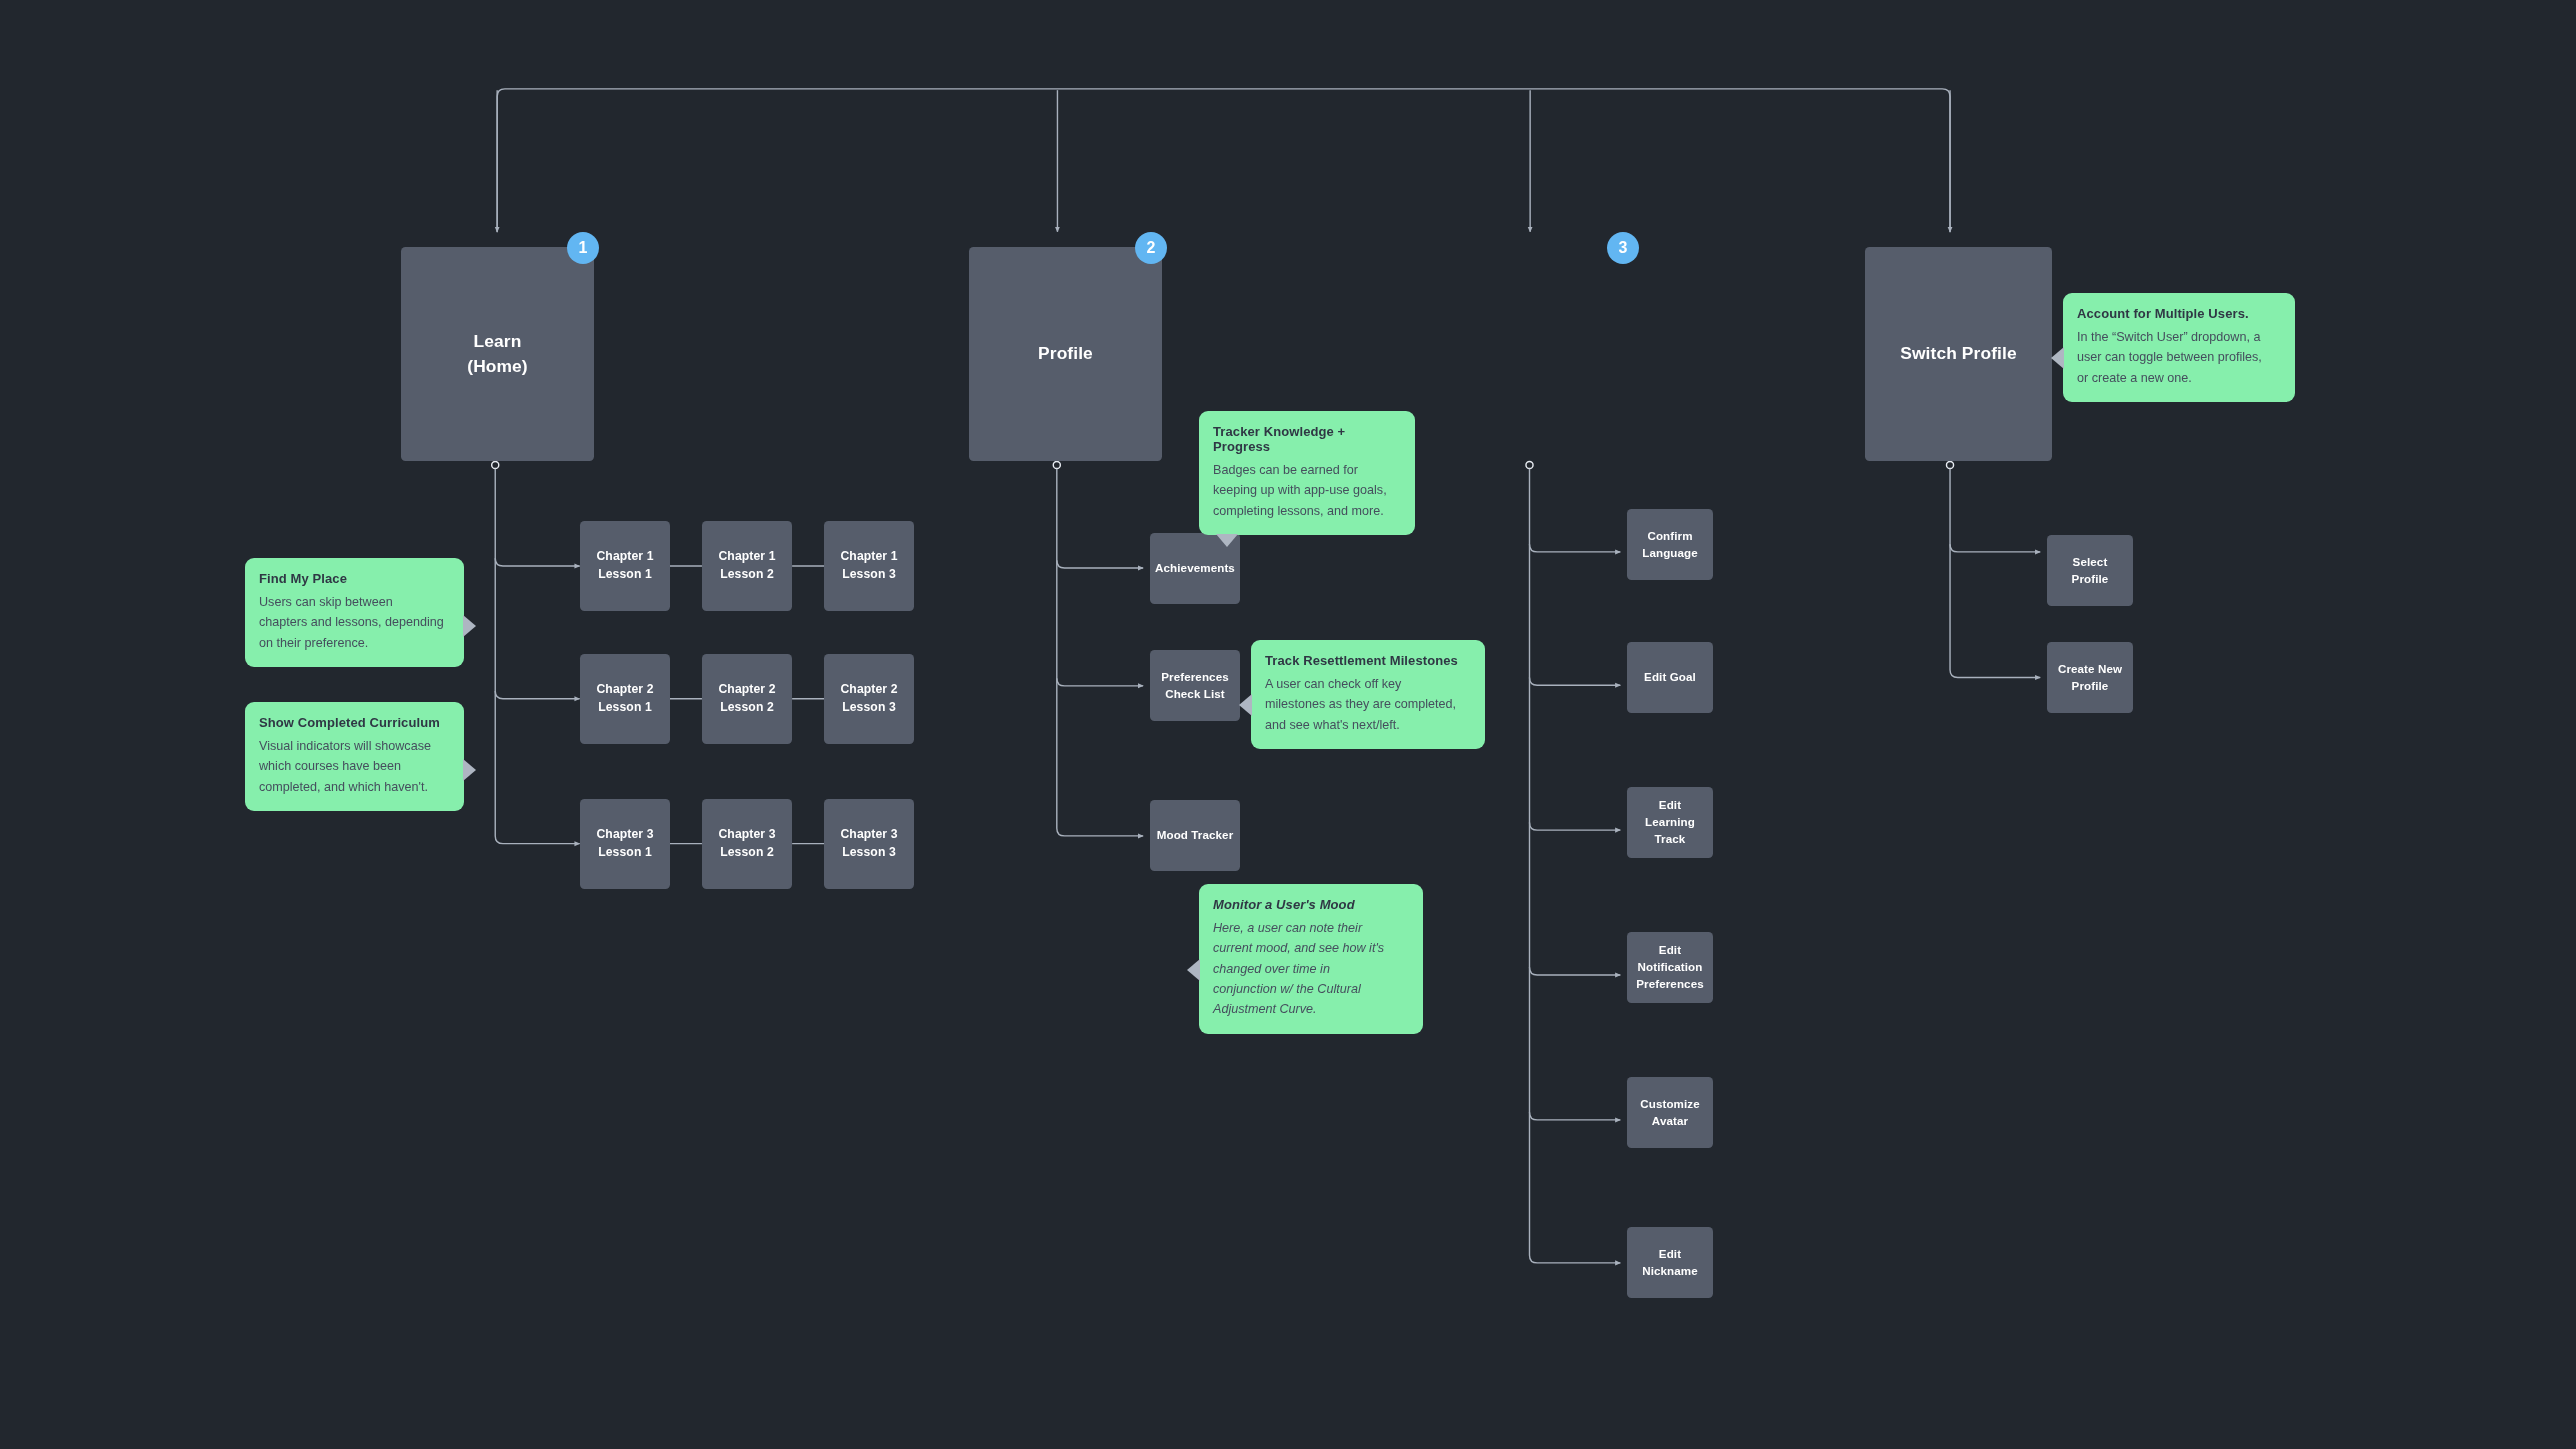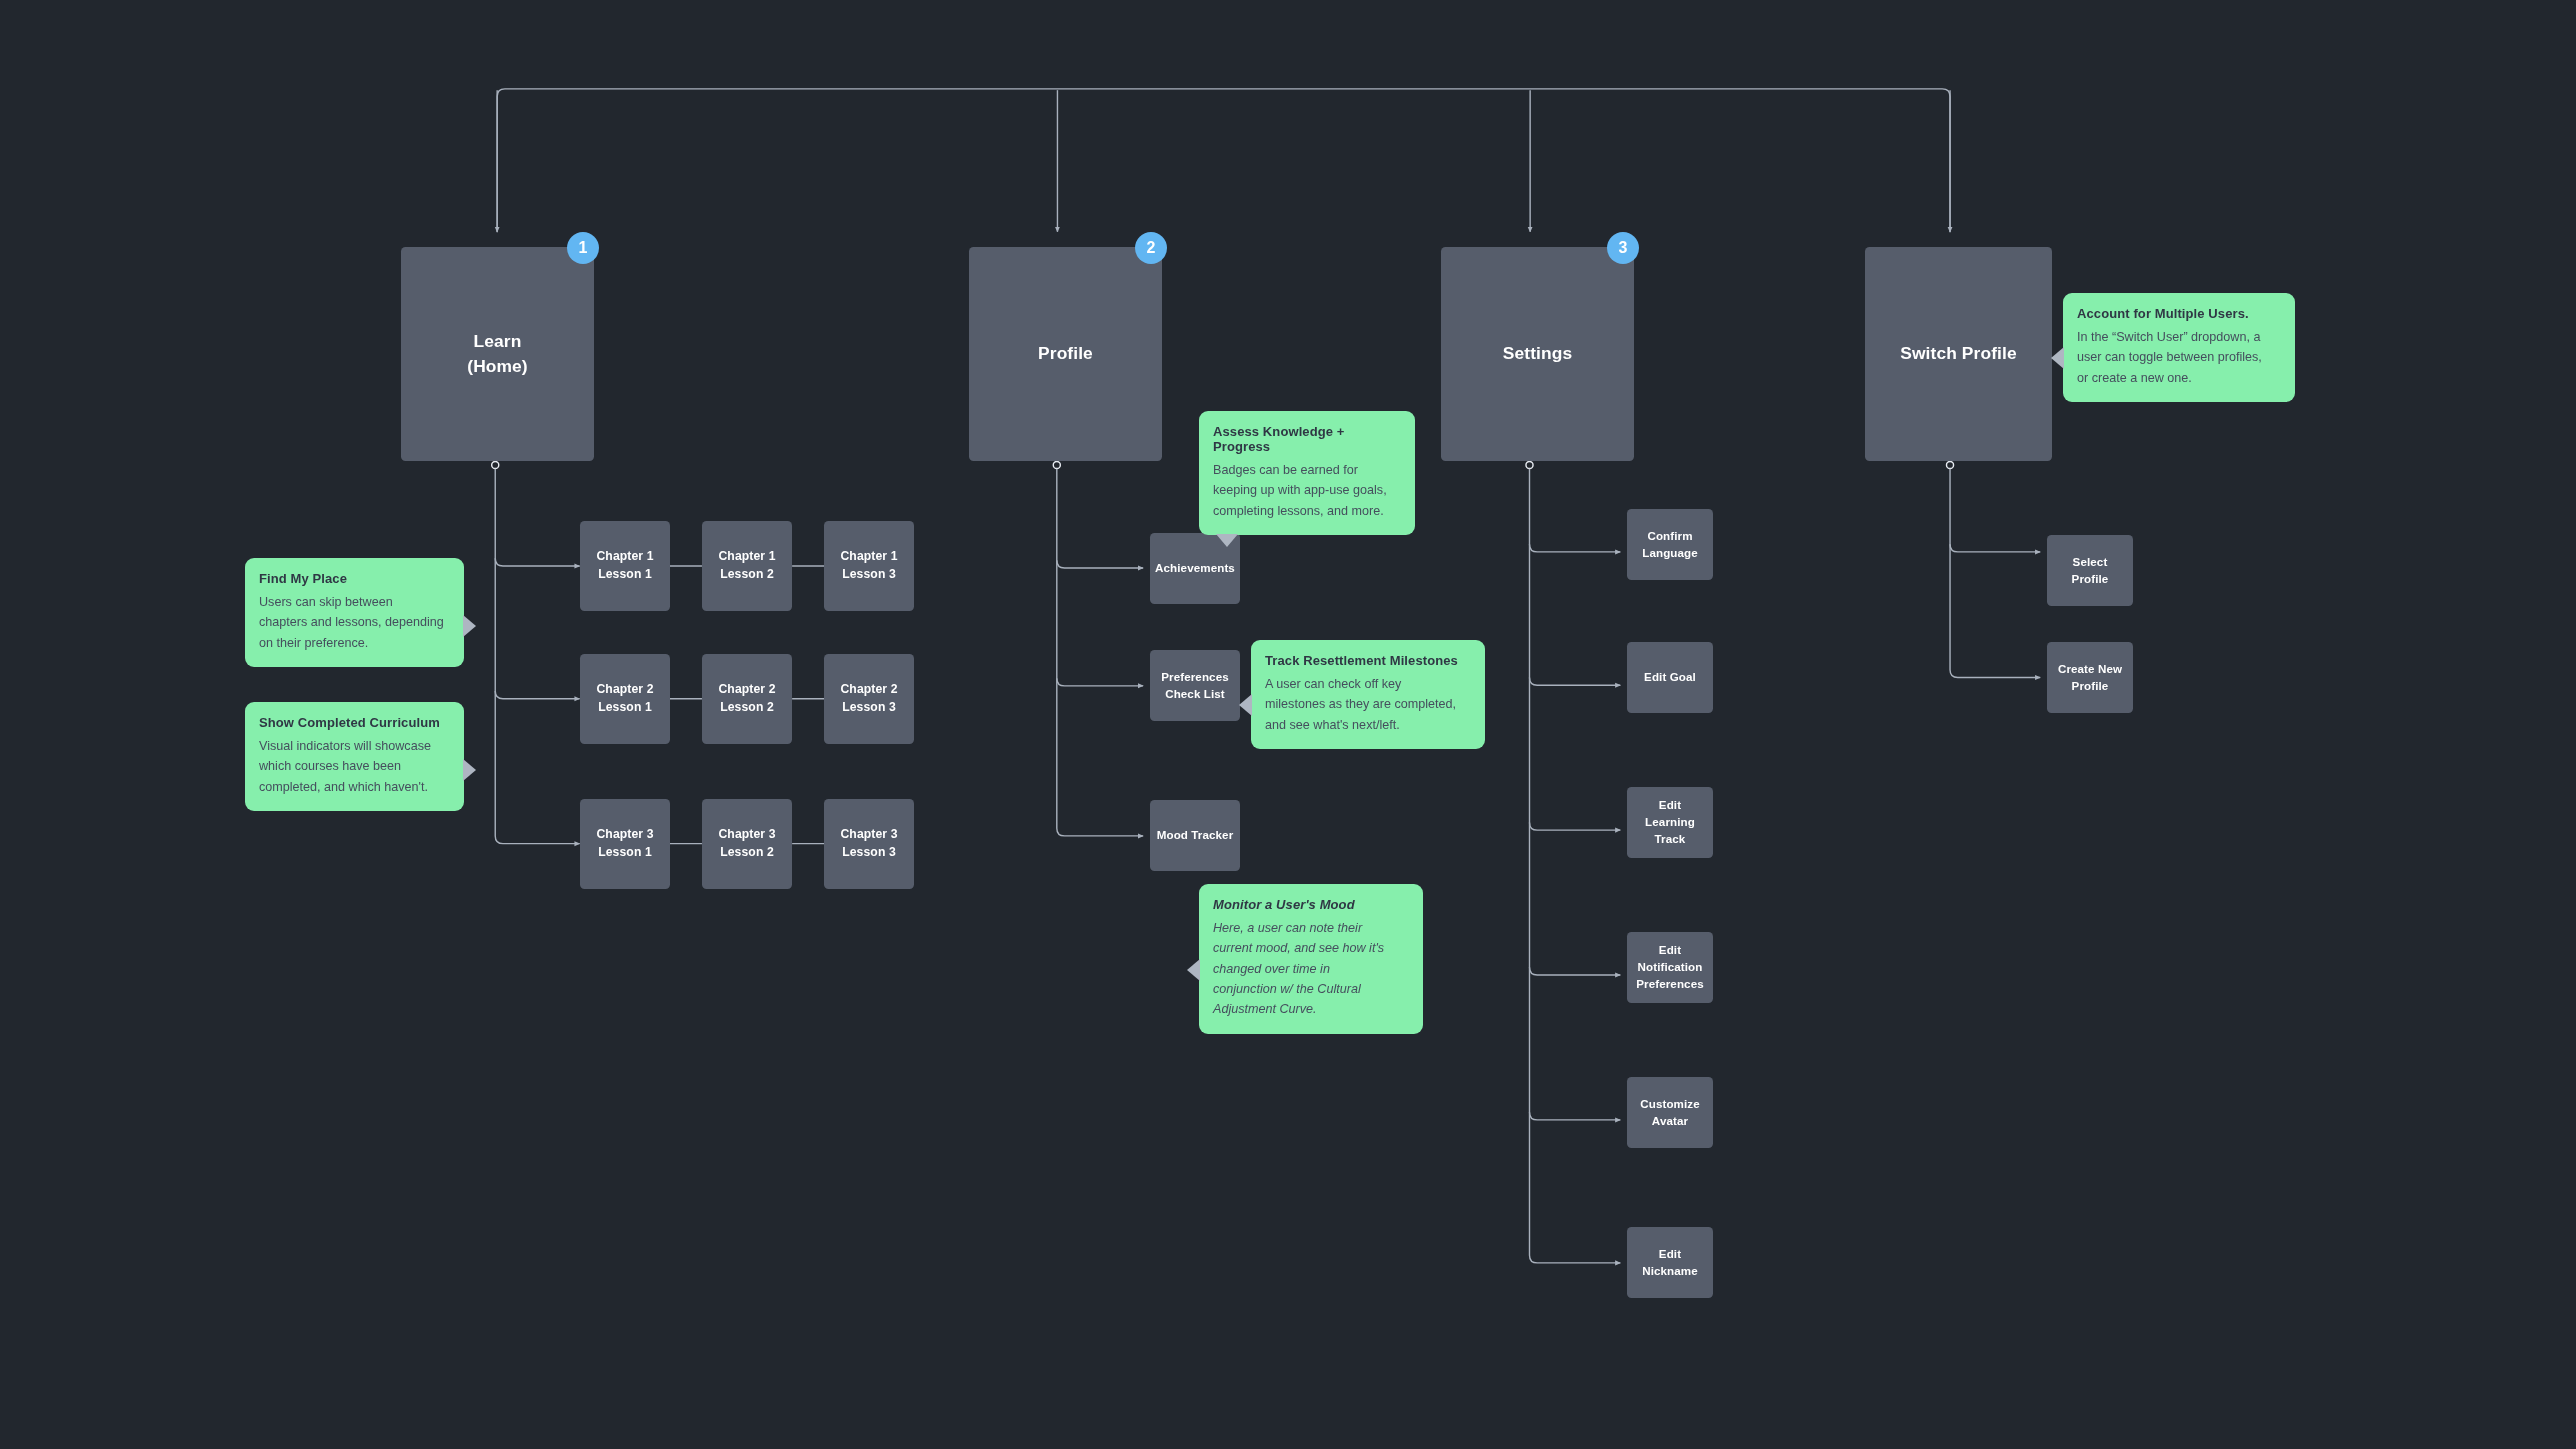--- a/index.html
+++ b/index.html
@@ -199,24 +199,20 @@
 (Home)</span>
   </div>
   <div class="badge" style="left:567px; top:232px;">1</div>
 
   <div class="node primary" style="left:969px; top:247px; width:193px; height:214px;">
     <span class="cap"></span>
     <span class="label">Profile</span>
   </div>
   <div class="badge" style="left:1135px; top:232px;">2</div>
 
-  <div class="node primary" style="left:1441px; top:247px; width:193px; height:214px;">
-    <span class="cap"></span>
-    <span class="label">Settings</span>
-  </div>
   <div class="badge" style="left:1607px; top:232px;">3</div>
 
   <div class="node primary" style="left:1865px; top:247px; width:187px; height:214px;">
     <span class="cap"></span>
     <span class="label">Switch  Profile</span>
   </div>
 
   <div class="node sub lesson" style="left:580px; top:521px;">
     <span class="cap"></span>
     <span class="label">Chapter 1
@@ -332,21 +328,21 @@
 
   <div class="callout" style="left:245px; top:702px; width:219px;">
     <div class="ctitle">Show Completed Curriculum</div>
     <div class="cbody">Visual indicators will showcase
 which courses have been
 completed, and which haven't.</div>
     <span class="tail tail-right"></span>
   </div>
 
   <div class="callout" style="left:1199px; top:411px; width:216px;">
-    <div class="ctitle">Assess Knowledge + Progress</div>
+    <div class="ctitle">Tracker Knowledge + Progress</div>
     <div class="cbody">Badges can be earned for
 keeping up with app-use goals,
 completing lessons, and more.</div>
     <span class="tail tail-down"></span>
   </div>
 
   <div class="callout" style="left:1251px; top:640px; width:234px;">
     <div class="ctitle">Track Resettlement Milestones</div>
     <div class="cbody">A user can check off key
 milestones as they are completed,

